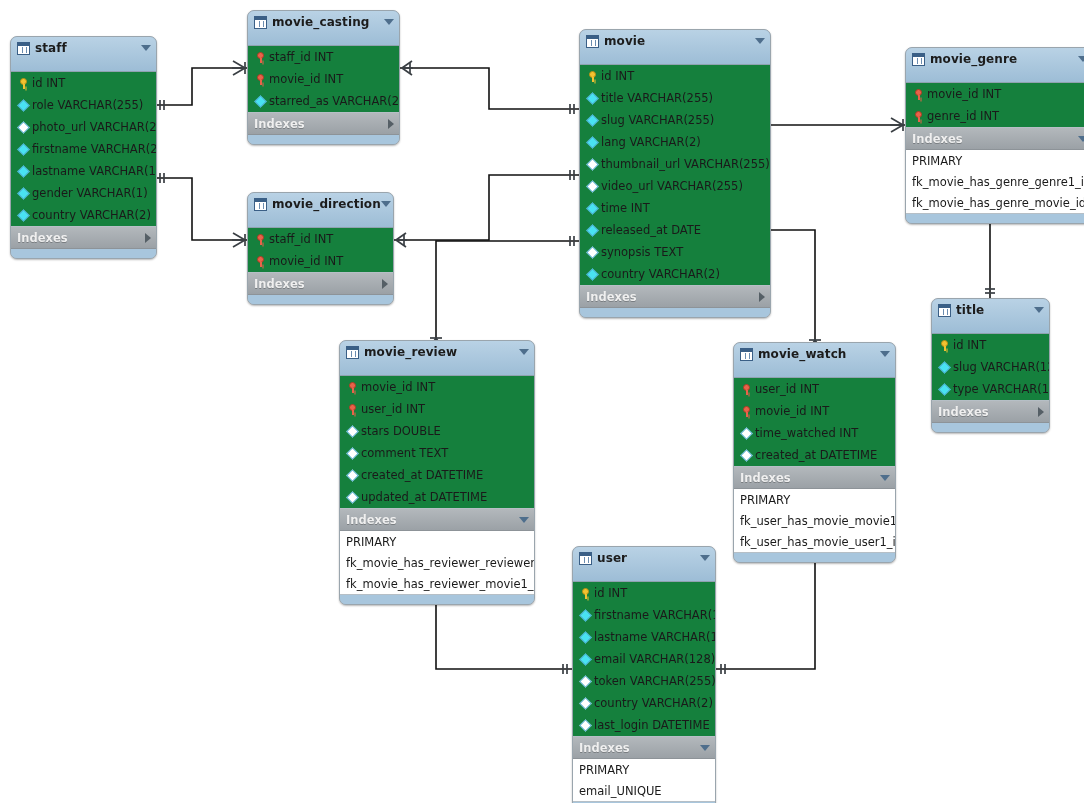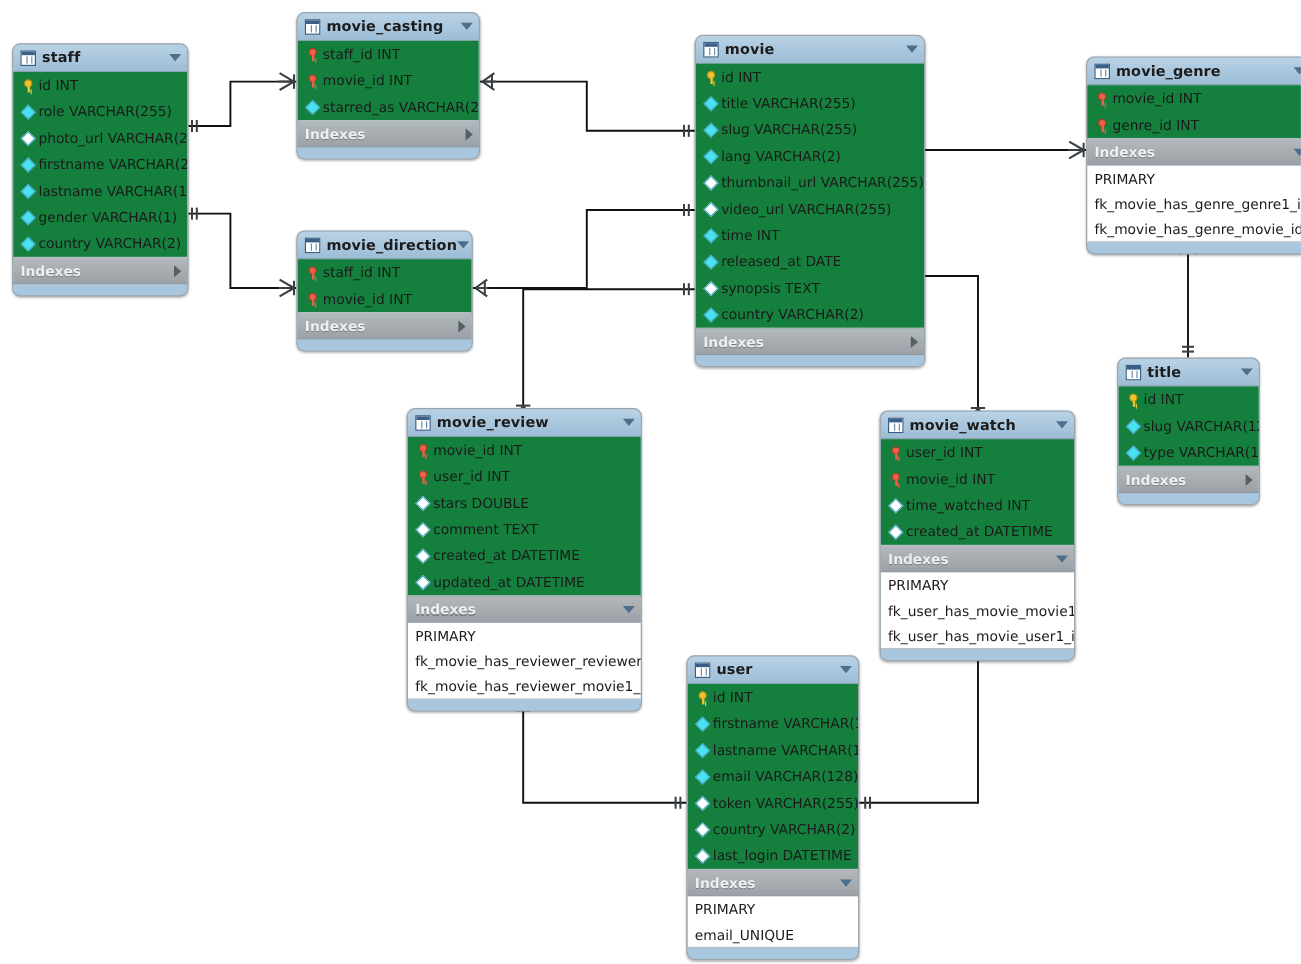--- a/index.html
+++ b/index.html
@@ -24,21 +24,21 @@
     border: 1px solid #9aa5ad;
     border-radius: 7px;
     background: #a8c6dd;
     box-shadow: 0 1px 2px rgba(0,0,0,.28);
     overflow: hidden;
   }
   .tbl-head {
     height: 22px;
     display: flex;
     align-items: center;
-    padding: 0 5px 0 6px;
+    padding: 0 5px 12px 6px;
     background: linear-gradient(to bottom, #b9d2e5 0%, #9dbdd6 100%);
     border-bottom: 1px solid #8fa2b0;
     border-top-left-radius: 6px;
     border-top-right-radius: 6px;
   }
   .tbl-ico {
     width: 13px; height: 13px;
     margin-right: 5px;
     flex: 0 0 auto;
     box-sizing: border-box;

